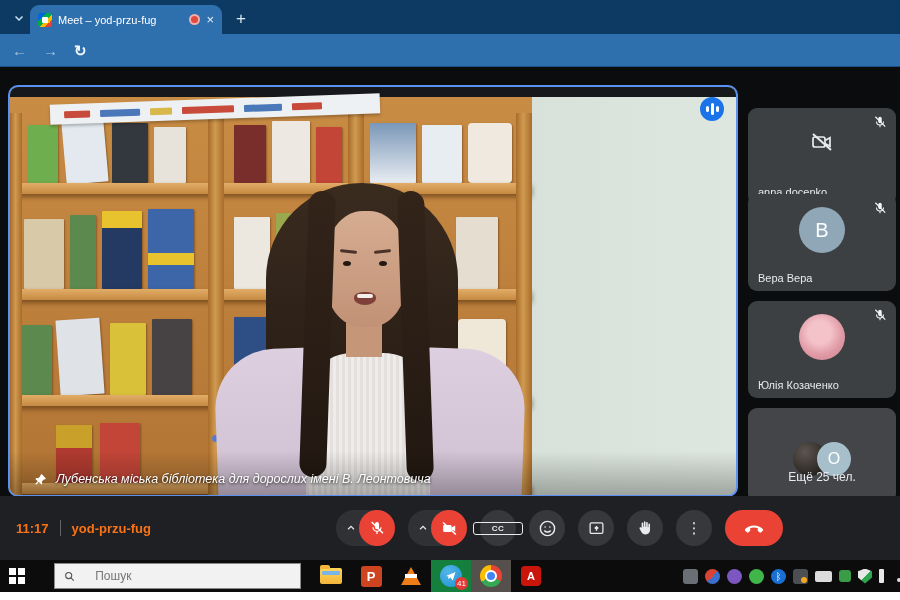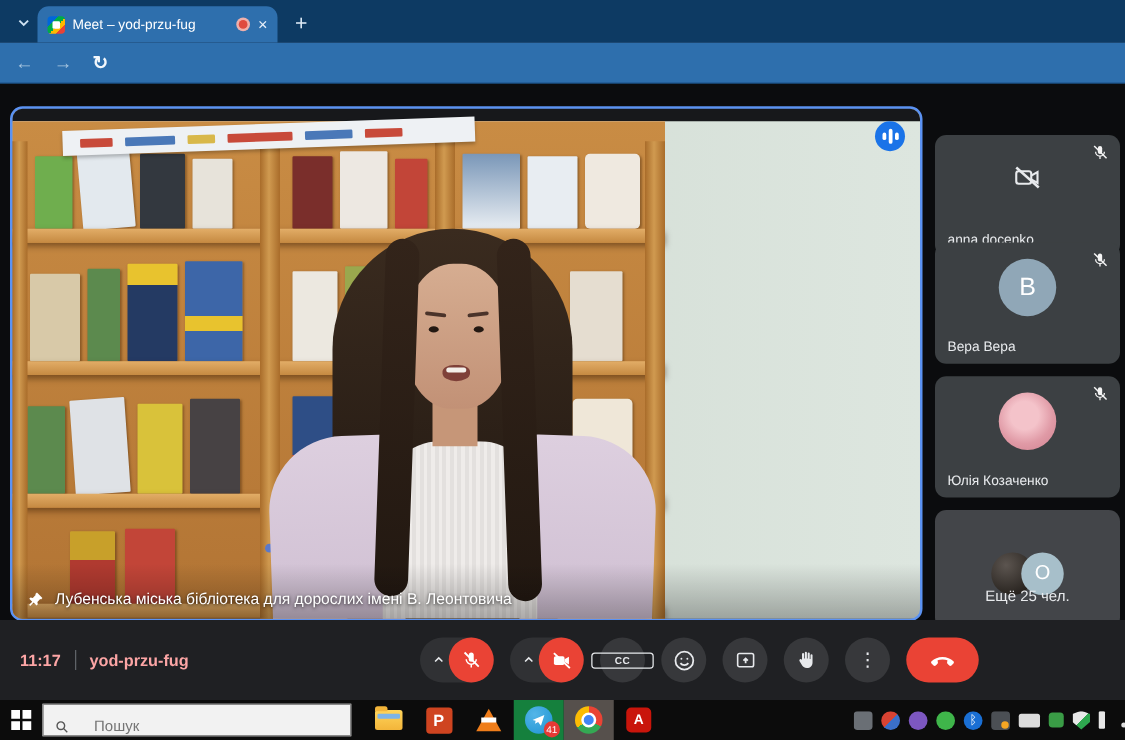--- a/index.html
+++ b/index.html
@@ -56,53 +56,53 @@
   .strand.l { left:294px; top:104px; height:286px; transform:rotate(2deg); }
   .strand.r { left:392px; top:104px; height:290px; transform:rotate(-2deg); }
   .brow { position:absolute; width:17px; height:3px; background:#4a332a; border-radius:2px; }
   .eye { position:absolute; width:8px; height:5px; background:#231812; border-radius:50%; }
   .mouth { position:absolute; left:344px; top:205px; width:22px; height:13px; background:#7e4038; border-radius:50% 50% 60% 60%; }
   .mouth::after { content:""; position:absolute; left:3px; top:2px; width:16px; height:4px; background:#f3efe9; border-radius:2px; }
 
   .vignette { position:absolute; left:0; right:0; bottom:0; height:44px; background:linear-gradient(180deg,rgba(0,0,0,0),rgba(0,0,0,.28)); }
   .audio-ind { position:absolute; right:12px; top:10px; width:24px; height:24px; border-radius:50%; background:#1a73e8; display:flex; align-items:center; justify-content:center; gap:2px; }
   .audio-ind i { display:block; width:3px; background:#fff; border-radius:2px; }
-  .caption { position:absolute; left:12px; bottom:9px; display:flex; align-items:center; gap:9px; color:#fff; font-size:12.5px; text-shadow:0 1px 3px rgba(0,0,0,.85); }
+  .caption { position:absolute; left:24px; bottom:9px; display:flex; align-items:center; gap:9px; color:#fff; font-size:12.5px; text-shadow:0 1px 3px rgba(0,0,0,.85);font-style:italic; }
 
   
   .tiles { position:absolute; left:748px; top:20px; width:148px; }
   .tile { position:absolute; left:0; width:148px; height:97px; border-radius:9px; background:#3c4043; overflow:hidden; }
   .tile .mic-off-badge { position:absolute; right:9px; top:7px; opacity:.95; }
   .tile .pname { position:absolute; left:10px; bottom:7px; color:#e8eaed; font-size:11px; white-space:nowrap; }
   .av-circle { width:46px; height:46px; border-radius:50%; display:flex; align-items:center; justify-content:center; color:#fff; font-size:20px; }
   .tile-overflow { background:#434549; }
   .ov-avs { position:absolute; left:50%; top:34px; transform:translateX(-50%); display:flex; }
   .ov-avs .a1 { width:34px; height:34px; border-radius:50%; background:radial-gradient(circle at 35% 30%,#5c5550,#17130f); }
   .ov-avs .a2 { width:34px; height:34px; border-radius:50%; background:#a7bfca; color:#fff; display:flex; align-items:center; justify-content:center; font-size:16px; margin-left:-10px; }
   .ov-label { position:absolute; left:0; right:0; top:62px; text-align:center; color:#e8eaed; font-size:12px; }
 
   
   .controlbar { position:absolute; left:0; right:0; bottom:0; height:64px; background:#1f2023; }
-  .meet-info { position:absolute; left:16px; top:50%; transform:translateY(-50%); display:flex; align-items:center; gap:11px; color:#fca5a5; font-size:13px; font-weight:bold; }
+  .meet-info { position:absolute; left:16px; top:50%; transform:translateY(-50%); display:flex; align-items:center; gap:11px; color:#f97316; font-size:13px; font-weight:bold; }
   .meet-info .sep { width:1px; height:16px; background:#5f6368; }
   .controls { position:absolute; left:336px; top:50%; transform:translateY(-50%); display:flex; align-items:center; gap:13px; }
   .pill { height:36px; border-radius:18px; background:#303134; display:flex; align-items:center; padding-left:7px; }
   .pill .chev { width:16px; display:flex; justify-content:center; color:#e8eaed; }
   .pill .redc { width:36px; height:36px; border-radius:50%; background:#ea4335; display:flex; align-items:center; justify-content:center; }
   .rbtn { width:36px; height:36px; border-radius:50%; background:#37383b; display:flex; align-items:center; justify-content:center; color:#e8eaed; }
   .cc-glyph { border:1.5px solid #e8eaed; border-radius:3px; font-size:8px; font-weight:bold; padding:1px 18px; letter-spacing:.5px; color:#e8eaed; }
   .dots { font-size:15px; color:#e8eaed; letter-spacing:0; }
   .endcall { width:58px; height:36px; border-radius:18px; background:#ea4335; display:flex; align-items:center; justify-content:center; }
 
   
   .taskbar { position:absolute; left:0; right:0; bottom:0; height:32px; background:#0c0c0c; display:flex; align-items:center; }
   .startbtn { width:34px; height:32px; display:flex; align-items:center; justify-content:center; }
   .winlogo { display:grid; grid-template-columns:7px 7px; grid-template-rows:7px 7px; gap:1.5px; }
   .winlogo span { background:#fff; }
-  .searchbox { width:247px; height:26px; background:#f2f2f2; border:1px solid #8a8a8a; display:flex; align-items:flex-end; padding:0 9px; gap:20px; }
+  .searchbox { width:247px; height:26px; background:#f2f2f2; border:1px solid #8a8a8a; display:flex; align-items:center; padding:0 9px; gap:20px;margin-left:20px; }
   .searchbox input { border:none; background:transparent; outline:none; font-size:12px; color:#333; width:100%; font-family:"Liberation Sans",sans-serif; }
   .task-item { width:40px; height:32px; display:flex; align-items:center; justify-content:center; position:relative; }
   .hl-orange { background:#15803d; }
   .hl-gray { background:#56504c; }
   .folder { width:22px; height:16px; background:linear-gradient(180deg,#ffd55c,#f3b53a); border-radius:2px; position:relative; }
   .folder::before { content:""; position:absolute; left:0; top:-3px; width:10px; height:4px; background:#f3b53a; border-radius:2px 2px 0 0; }
   .folder::after { content:""; position:absolute; left:2px; top:3px; right:2px; height:4px; background:#7db4e8; border-radius:1px; }
   .pptico { width:21px; height:21px; border-radius:3px; background:#cf4420; color:#fff; font-weight:bold; font-size:13px; display:flex; align-items:center; justify-content:center; }
   .vlc { width:0; height:0; border-left:10px solid transparent; border-right:10px solid transparent; border-bottom:18px solid #ef7d1a; position:relative; }
   .vlc::after { content:""; position:absolute; left:-6px; top:7px; width:12px; height:4px; background:#fff; }

